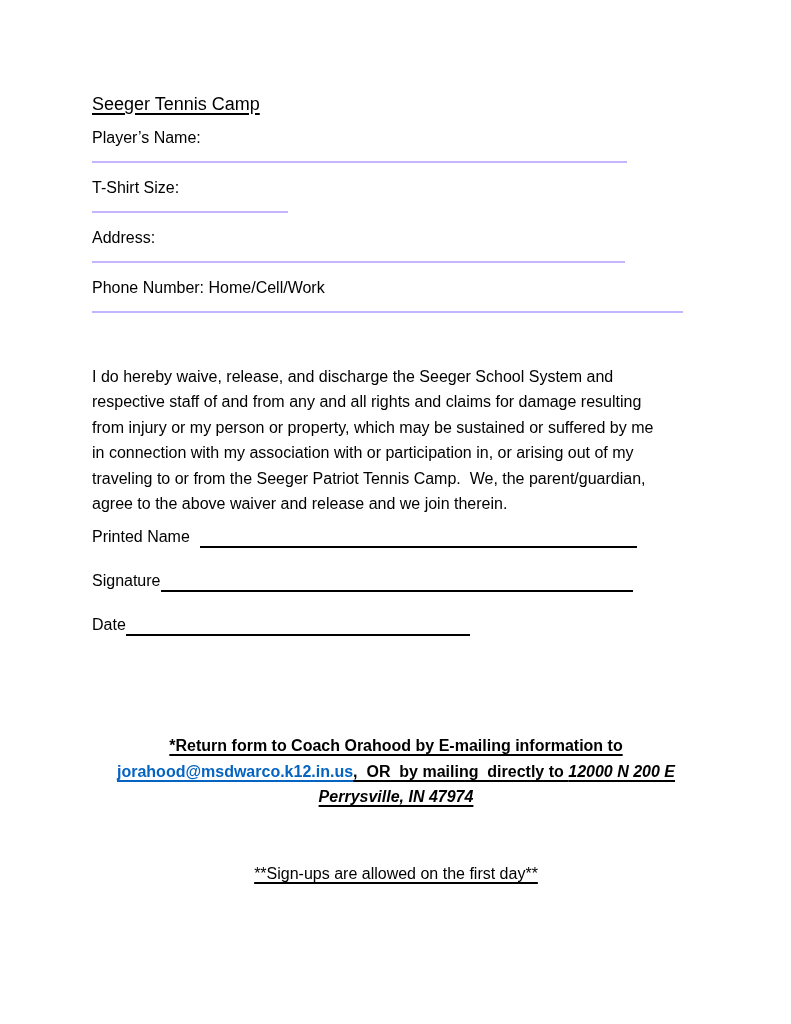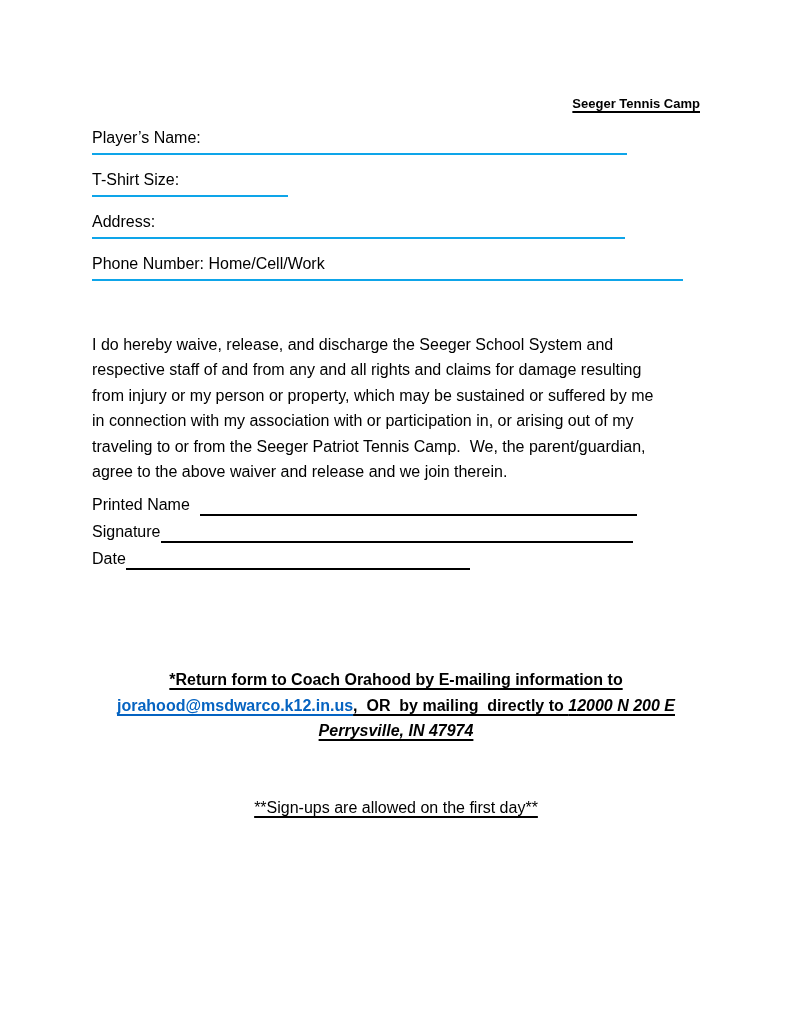--- a/index.html
+++ b/index.html
@@ -7,46 +7,46 @@
     position:relative;
     width:791px;height:1024px;
     background:#ffffff;
     color:#000;
     font-family:"Liberation Sans",sans-serif;
     font-size:16px;
     overflow:hidden;
   }
   .doc{position:absolute;left:92px;top:93px;width:608px;}
 
-  .title{text-align:right;font-weight:bold;font-size:13px;line-height:22px;}
+  .title{text-align:left;font-weight:normal;font-size:18px;line-height:22px;}
   .u{text-decoration:underline;text-decoration-thickness:2px;text-underline-offset:3px;}
 
   .frow{display:flex;margin-top:15px;}
   .frow.first{margin-top:13px;}
   .field{
     display:inline-block;
-    border-bottom:2px solid #0ea5e9;
-    padding-bottom:6px;
+    border-bottom:2px solid #c4b5fd;
+    padding-bottom:14px;
     line-height:19px;height:19px;
     white-space:nowrap;
   }
   .w-pname{width:535px;}
   .w-tshirt{width:196px;}
   .w-addr{width:533px;}
   .w-city{width:282px;}
   .spacer{width:44px;}
   .w-grade{width:214px;}
   .w-phone{width:591px;}
 
   .waiver{margin-top:51px;line-height:25.4px;}
   .waiver div{white-space:pre;}
 
   .guardian-heading{margin-top:17px;line-height:25px;}
 
-  .grow-row{display:flex;margin-top:6px;}
+  .grow-row{display:flex;margin-top:23px;}
   .grow-row.first{margin-top:11px;}
   .grow-row .lbl{line-height:19px;padding-bottom:2px;white-space:pre;}
   .grow-row .blank{flex:1 1 auto;border-bottom:2px solid #000;}
   .blank.gap6{margin-left:6px;}
   .w-printed{width:545px;}
   .w-sig{width:541px;}
   .w-date{width:378px;}
 
   .return-block{margin-top:97px;text-align:center;font-weight:bold;line-height:25.5px;}
   .return-block span{white-space:pre;}

